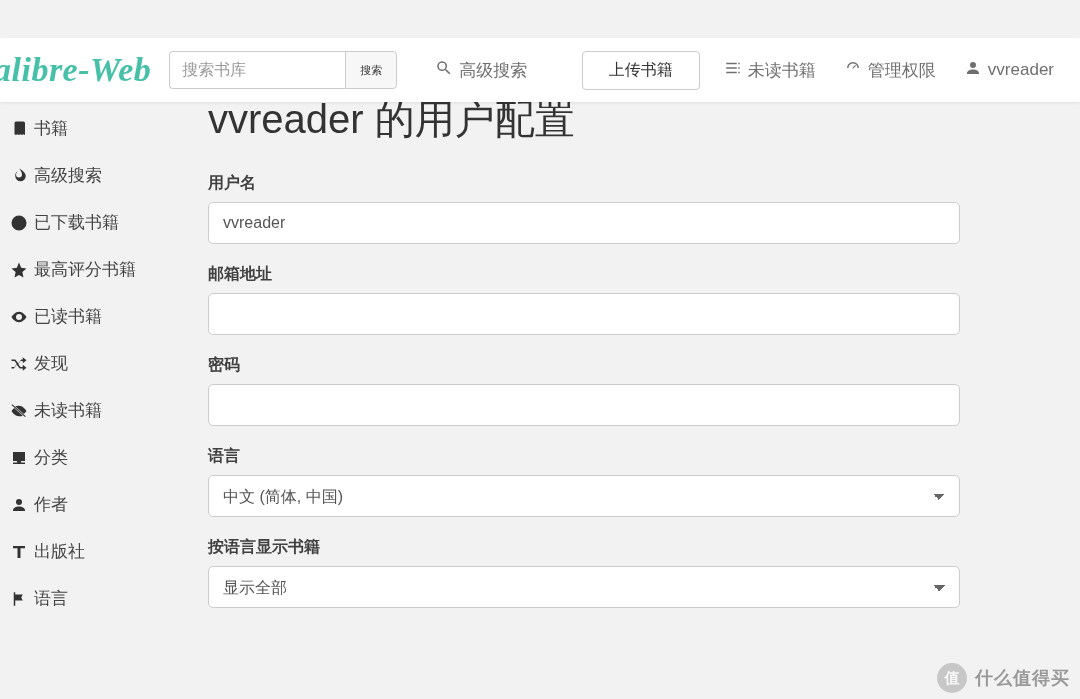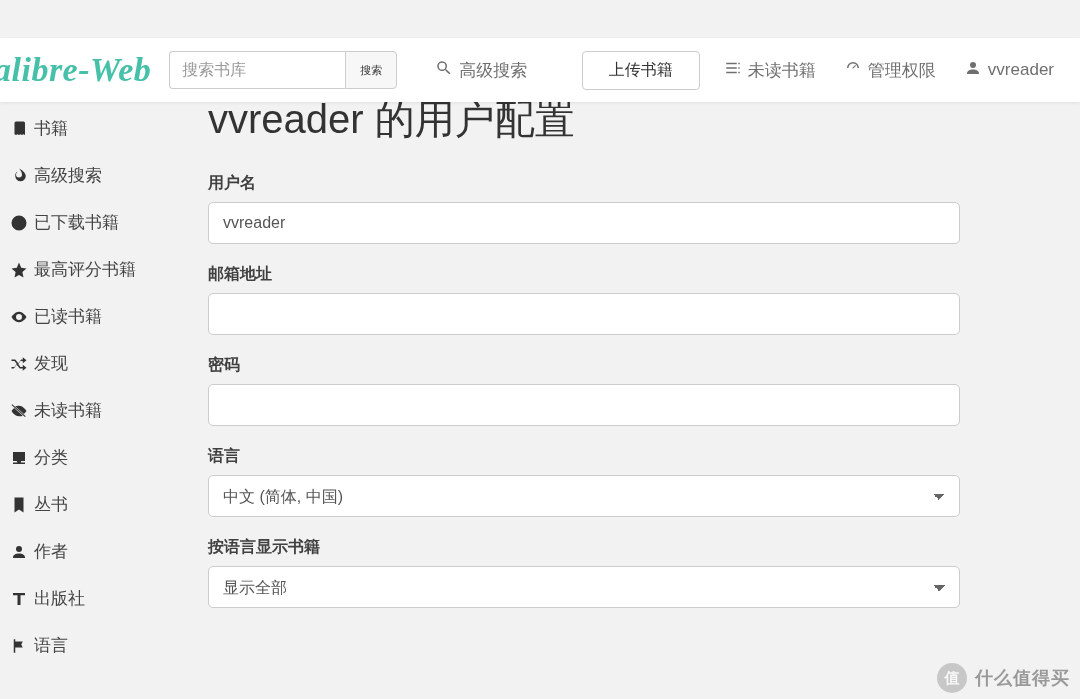--- a/index.html
+++ b/index.html
@@ -283,28 +283,20 @@
     <span class="icon">
         <svg viewBox="0 0 24 24">
           <path d="M4 4h16v12h-5a3 3 0 0 1-6 0H4zM4 18h16v2H4z"></path>
         </svg>
       </span>
     <span>分类</span>
   </div>
   <div class="sidebar-item">
     <span class="icon">
         <svg viewBox="0 0 24 24">
-          <path d="M6 2h12v20l-6-4-6 4z"></path>
-        </svg>
-      </span>
-    <span>丛书</span>
-  </div>
-  <div class="sidebar-item">
-    <span class="icon">
-        <svg viewBox="0 0 24 24">
           <path d="M12 12a4 4 0 1 0-4-4 4 4 0 0 0 4 4zm0 2c-4 0-8 2-8 5v1h16v-1c0-3-4-5-8-5z"></path>
         </svg>
       </span>
     <span>作者</span>
   </div>
   <div class="sidebar-item">
     <span class="icon">
         <svg viewBox="0 0 24 24">
           <path d="M4 4h16v3h-6v13h-4V7H4z"></path>
         </svg>

